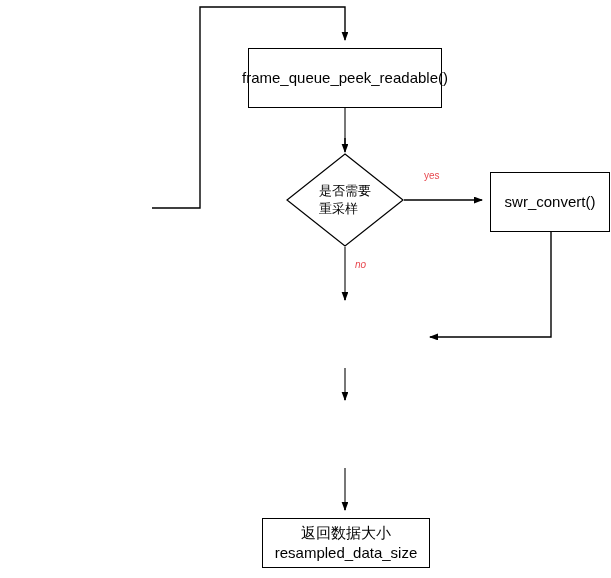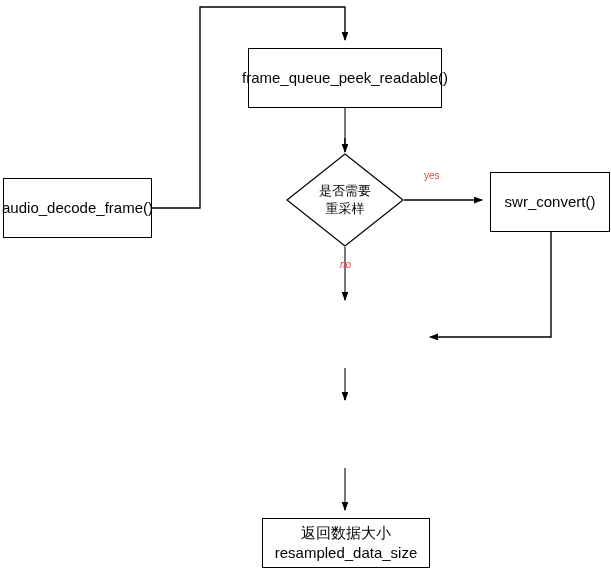--- a/index.html
+++ b/index.html
@@ -55,21 +55,21 @@
   }
   .diamond-label {
     position: absolute;
     left: 0;
     top: 0;
     width: 100%;
     height: 100%;
     display: flex;
     align-items: center;
     justify-content: center;
-    text-align: center;
+    text-align: left;
     font-size: 13px;
     line-height: 1.35;
     color: #000000;
     white-space: pre-line;
   }
   .edge-label {
     position: absolute;
     font-size: 10px;
     color: #e8484f;
     z-index: 3;
@@ -104,23 +104,20 @@
     <path d="M345,393 L345,400" fill="none" stroke="#000000" stroke-width="1.4" marker-end="url(#arrow)"></path>
 
     <path d="M345,468 L345,510" fill="none" stroke="#777777" stroke-width="2"></path>
     <path d="M345,503 L345,510" fill="none" stroke="#000000" stroke-width="1.4" marker-end="url(#arrow)"></path>
   </svg>
 
   <div class="node" style="left:248px; top:48px; width:194px; height:60px;">
     <span class="txt">frame_queue_peek_readable()</span>
   </div>
 
-  <div class="node" style="left:3px; top:178px; width:149px; height:60px;">
-    <span class="txt">audio_decode_frame()</span>
-  </div>
 
   <div class="diamond-wrap" style="left:286px; top:153px; width:118px; height:94px;">
     <svg width="118" height="94" viewBox="0 0 118 94" xmlns="http://www.w3.org/2000/svg">
       <polygon points="59,1 117,47 59,93 1,47" fill="#ffffff" stroke="#000000" stroke-width="1.2"></polygon>
     </svg>
     <div class="diamond-label">是否需要
 重采样</div>
   </div>
 
   <div class="node" style="left:490px; top:172px; width:120px; height:60px;">
@@ -129,15 +126,15 @@
 
 
 
   <div class="node" style="left:262px; top:518px; width:168px; height:50px;">
     <span class="txt">返回数据大小
 resampled_data_size</span>
   </div>
 
   <div class="edge-label" style="left:424px; top:170px;">yes</div>
 
-  <div class="edge-label" style="left:340px; top:259px;font-style:italic;">no</div>
+  <div class="edge-label" style="left:355px; top:259px;font-style:italic;">no</div>
 
 </div>
 
 </body></html>

